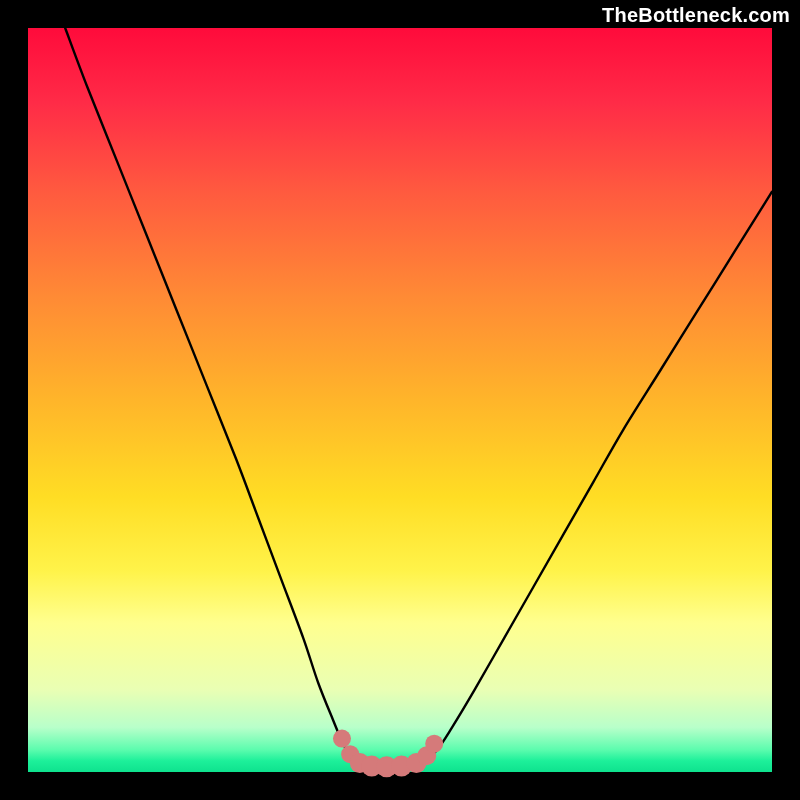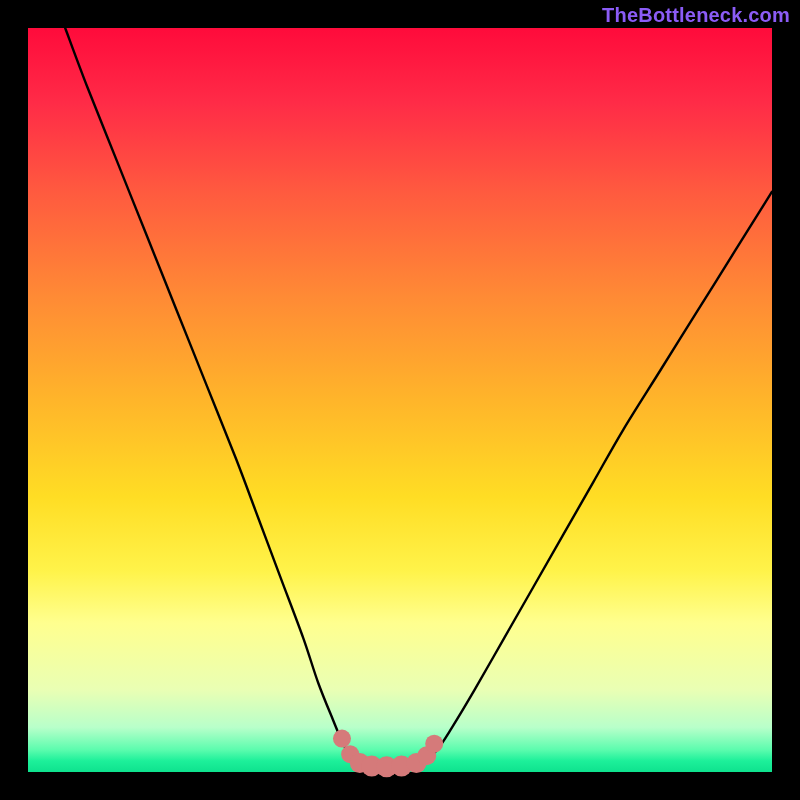--- a/index.html
+++ b/index.html
@@ -32,21 +32,21 @@
       #1df09a 98.5%,
       #0ee28e 100%
     );
   }
   .watermark {
     position: absolute;
     top: 4px;
     right: 10px;
     font-size: 20px;
     font-weight: 600;
-    color: #8b5cf6;
+    color: #ffffff;
     letter-spacing: 0.2px;
     user-select: none;
   }
   svg.plot {
     position: absolute;
     left: 28px;
     top: 28px;
     width: 744px;
     height: 744px;
     overflow: visible;

